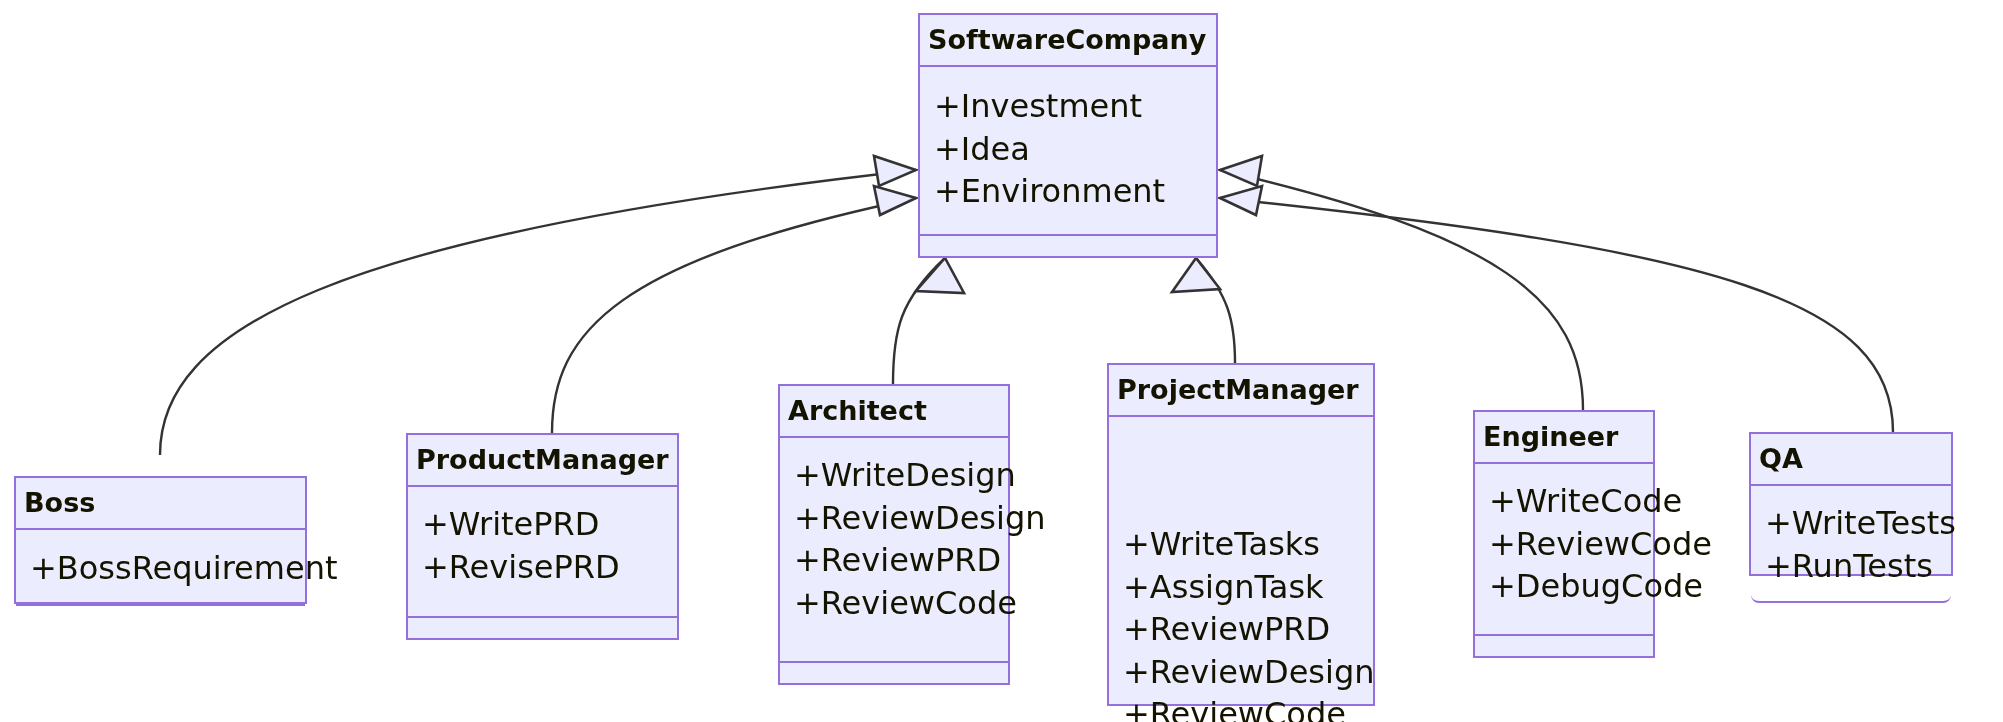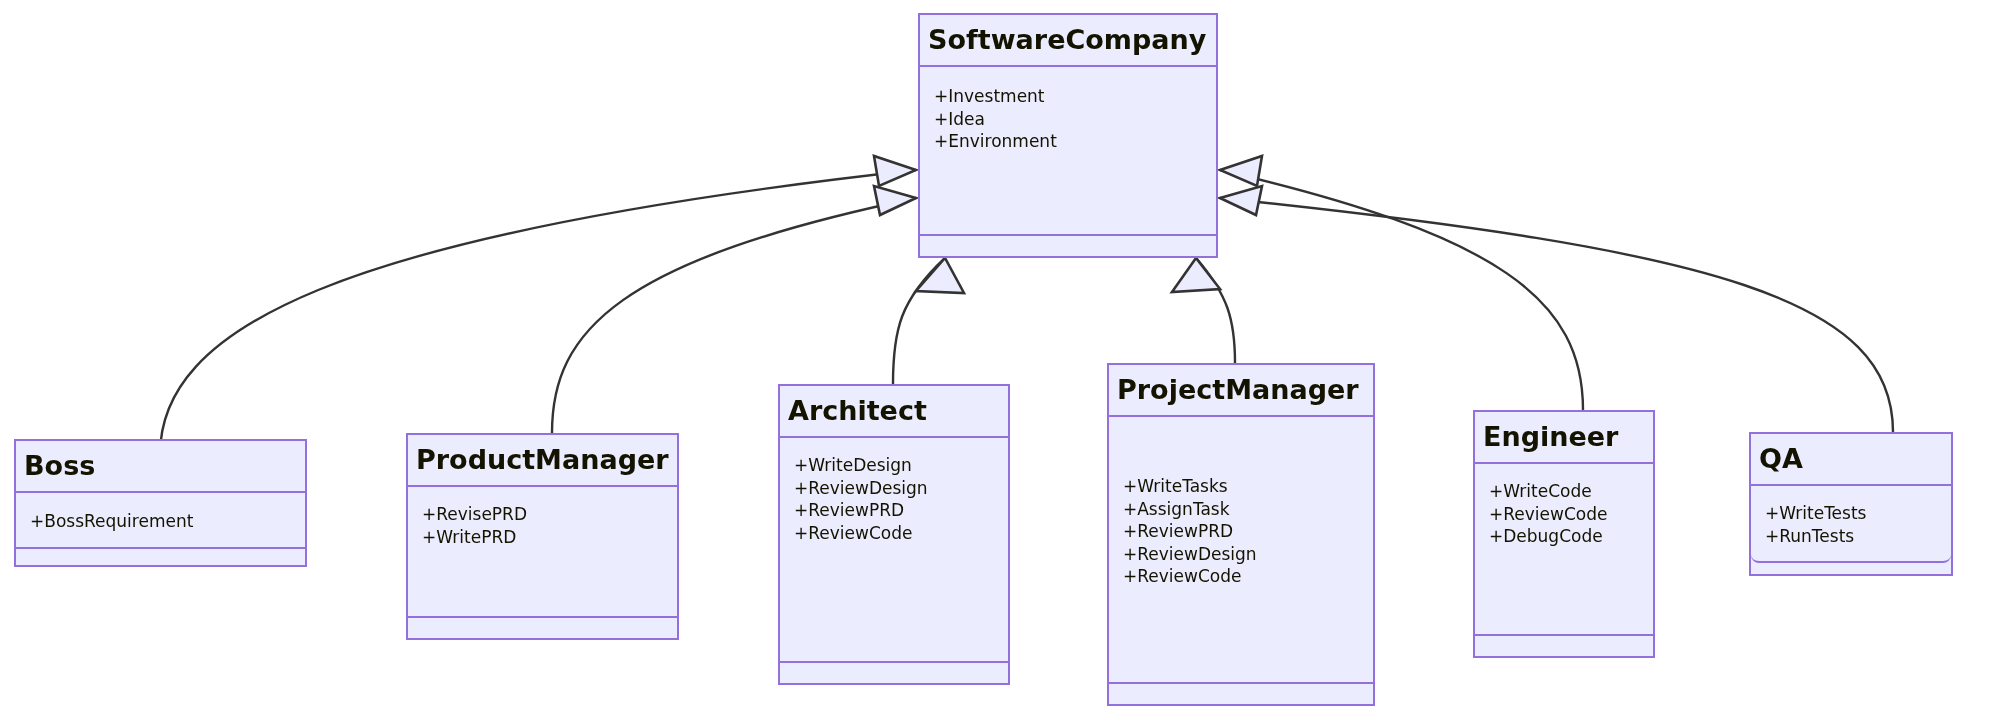--- a/index.html
+++ b/index.html
@@ -45,21 +45,21 @@
   .uml-attrs {
     box-sizing: border-box;
     flex: 1 1 auto;
     padding: 14px 14px 14px 14px;
     border-bottom: 2px solid #9370DB;
     display: flex;
     flex-direction: column;
     justify-content: flex-start;
   }
   .uml-attr {
-    font-size: 17px;
+    font-size: 32px;
     line-height: 1.33;
     color: #131300;
     white-space: nowrap;
   }
   .uml-methods {
     box-sizing: border-box;
     height: 20px;
     flex: 0 0 auto;
   }
 </style>
@@ -104,49 +104,49 @@
   <div class="uml-class" style="left:918px; top:13px; width:300px; height:245px;">
     <div class="uml-title">SoftwareCompany</div>
     <div class="uml-attrs" style="padding-top:18px;">
       <div class="uml-attr">+Investment</div>
       <div class="uml-attr">+Idea</div>
       <div class="uml-attr">+Environment</div>
     </div>
     <div class="uml-methods"></div>
   </div>
 
-  <div class="uml-class" style="left:14px; top:439px; width:293px; height:128px;">
+  <div class="uml-class" style="left:14px; top:476px; width:293px; height:128px;">
     <div class="uml-title">Boss</div>
     <div class="uml-attrs" style="padding-top:17px;">
       <div class="uml-attr">+BossRequirement</div>
     </div>
     <div class="uml-methods"></div>
   </div>
 
   <div class="uml-class" style="left:406px; top:433px; width:273px; height:207px;">
     <div class="uml-title">ProductManager</div>
     <div class="uml-attrs" style="padding-top:16px;">
+      <div class="uml-attr">+WritePRD</div>
       <div class="uml-attr">+RevisePRD</div>
-      <div class="uml-attr">+WritePRD</div>
     </div>
     <div class="uml-methods"></div>
   </div>
 
   <div class="uml-class" style="left:778px; top:384px; width:232px; height:301px;">
     <div class="uml-title">Architect</div>
     <div class="uml-attrs" style="padding-top:16px;">
       <div class="uml-attr">+WriteDesign</div>
       <div class="uml-attr">+ReviewDesign</div>
       <div class="uml-attr">+ReviewPRD</div>
       <div class="uml-attr">+ReviewCode</div>
     </div>
     <div class="uml-methods"></div>
   </div>
 
-  <div class="uml-class" style="left:1107px; top:363px; width:268px; height:343px;">
+  <div class="uml-class" style="left:1107px; top:363px; width:268px; height:343px;gap:48px;">
     <div class="uml-title">ProjectManager</div>
     <div class="uml-attrs" style="padding-top:16px;margin-top:42px;">
       <div class="uml-attr">+WriteTasks</div>
       <div class="uml-attr">+AssignTask</div>
       <div class="uml-attr">+ReviewPRD</div>
       <div class="uml-attr">+ReviewDesign</div>
       <div class="uml-attr">+ReviewCode</div>
     </div>
     <div class="uml-methods"></div>
   </div>

